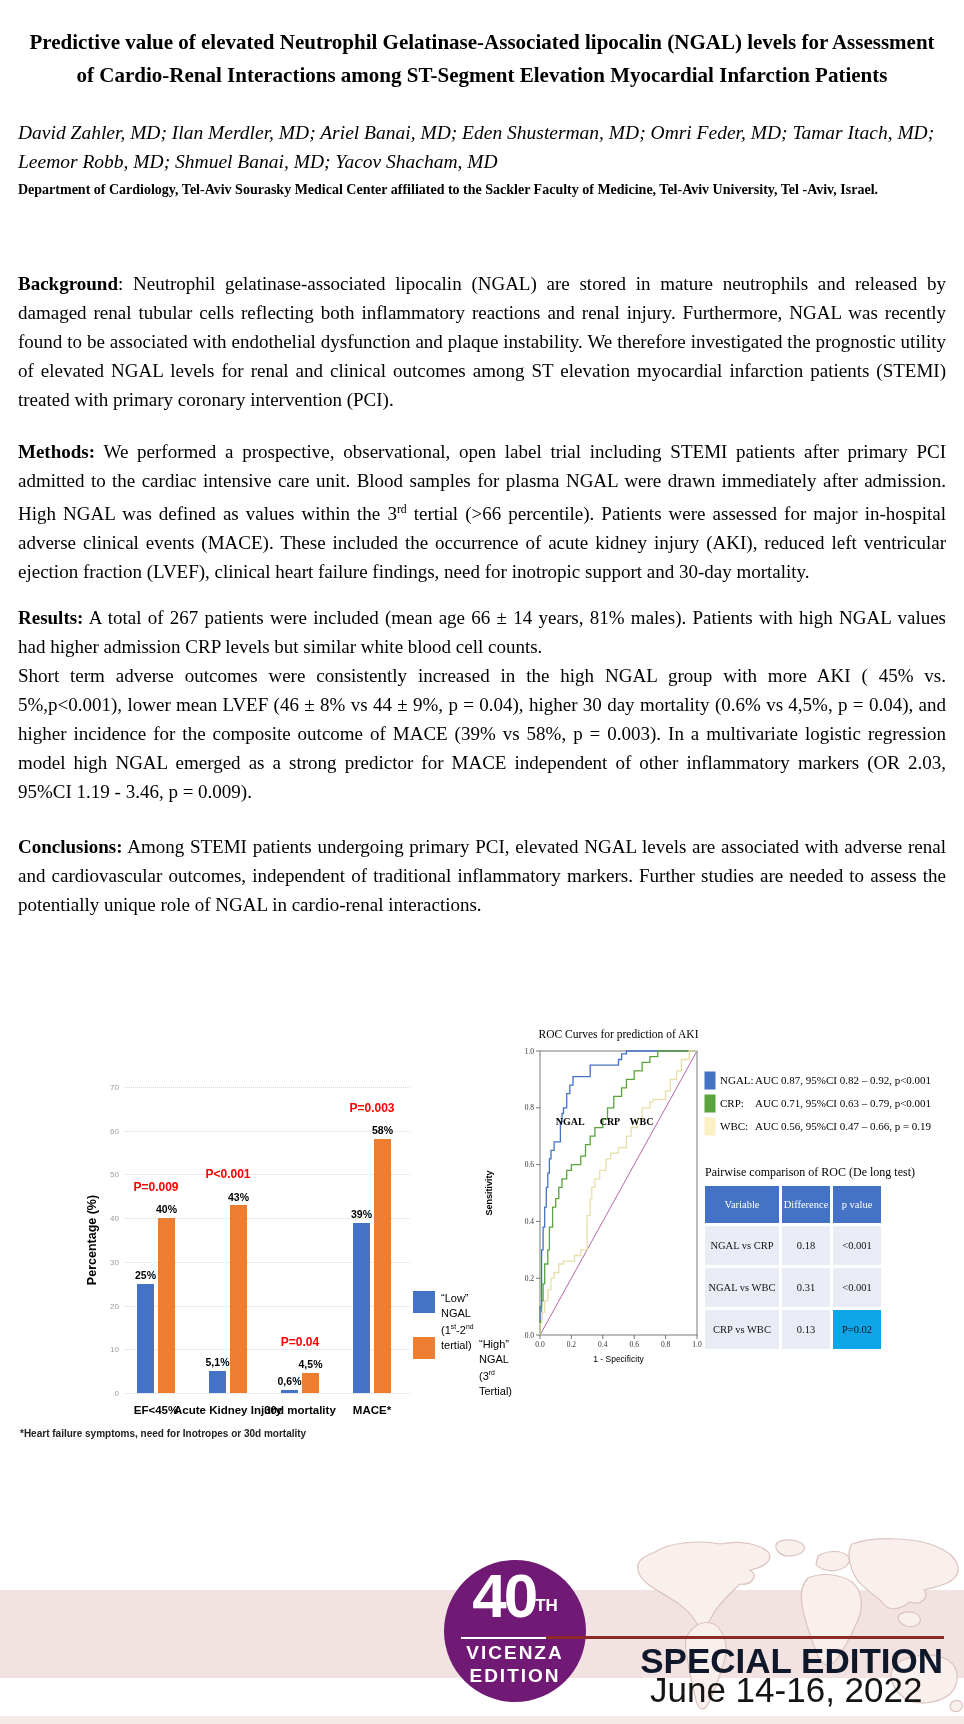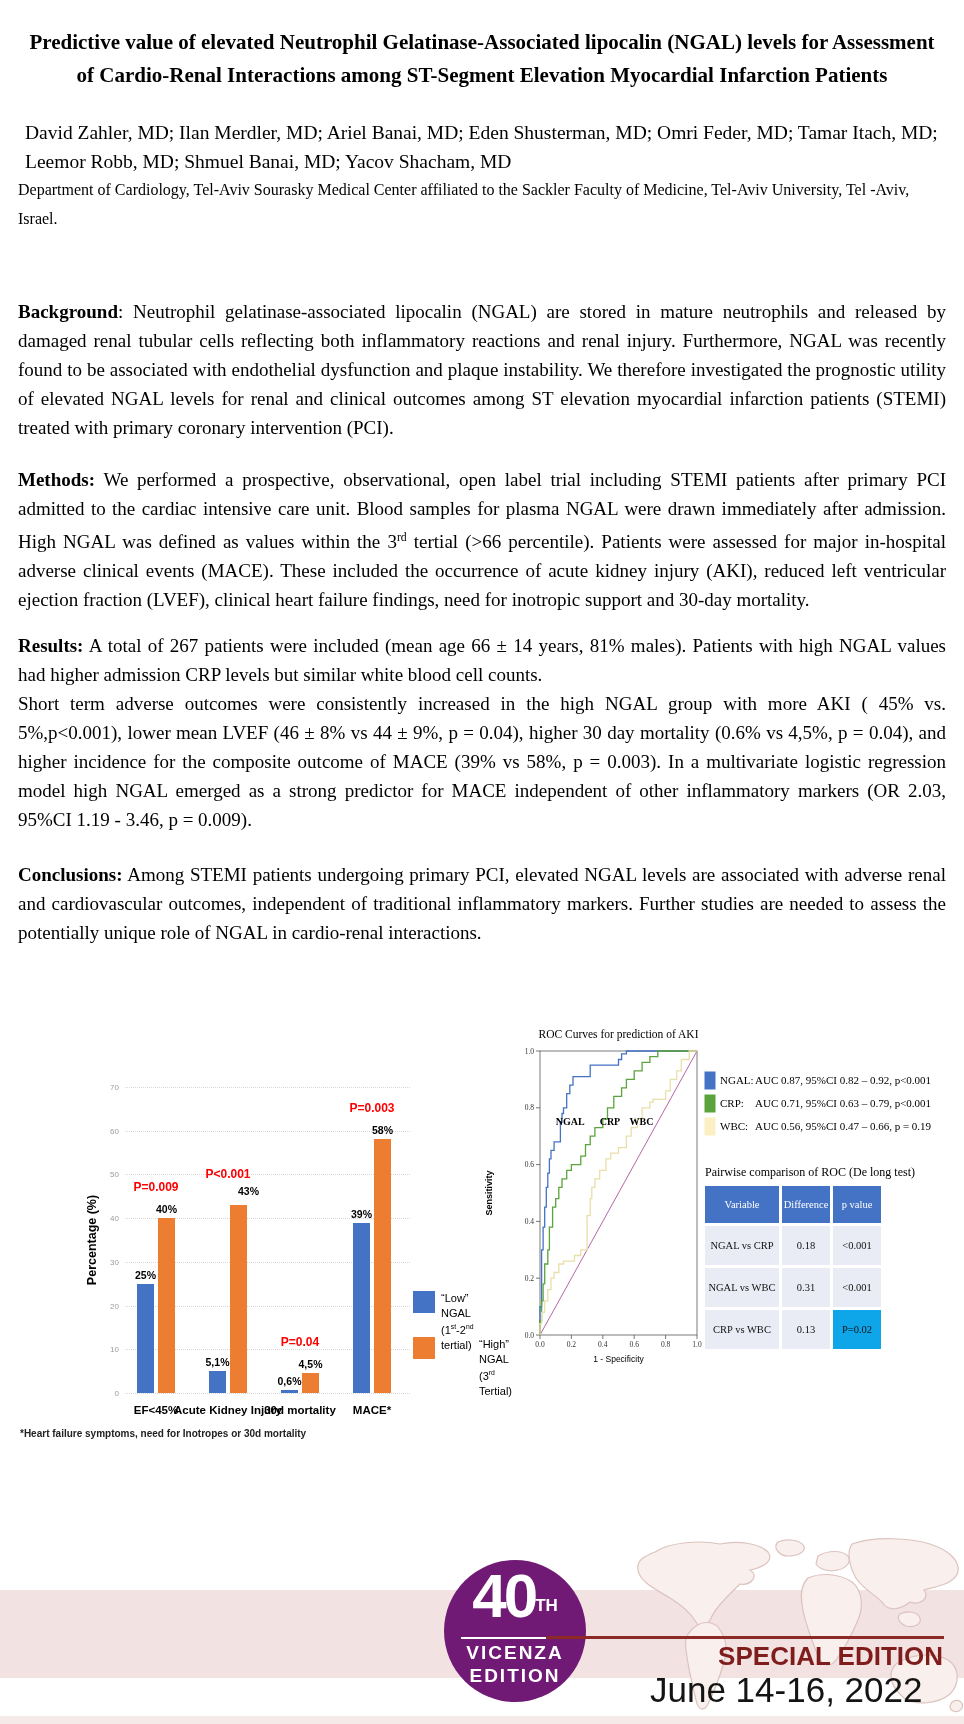--- a/index.html
+++ b/index.html
@@ -1,20 +1,20 @@
 <!DOCTYPE html>
 <html><head>
 <meta charset="utf-8">
 <style>
   html,body{margin:0;padding:0;background:#ffffff;}
   .page{position:relative;width:964px;height:1724px;background:#ffffff;overflow:hidden;
         font-family:"Liberation Serif",serif;color:#000;}
   .title{margin:0;padding:26px 26px 0 26px;text-align:center;font-size:21px;line-height:33px;font-weight:bold;}
-  .authors{margin:27px 18px 0 25px;font-size:19.5px;line-height:28.5px;}
-  .affiliation{margin:0 18px;font-size:16px;line-height:28.5px;}
+  .authors{margin:27px 18px 0 18px;font-style:italic;font-size:19.5px;line-height:28.5px;}
+  .affiliation{margin:0 18px;font-size:14px;line-height:28.5px;font-weight:bold;}
   .para{margin:0 18px;font-size:19px;line-height:29px;text-align:justify;}
   .para.bg{margin-top:64px;}
   .para.me{margin-top:23px;}
   .para.re{margin-top:17px;}
   .para.co{margin-top:26px;}
   .para b{font-weight:bold;}
   sup{font-size:0.62em;}
   .block{display:block;}
 
   
@@ -51,21 +51,21 @@
   .badge{position:absolute;left:444px;top:1560px;width:142px;height:142px;border-radius:50%;
          background:#701a75;color:#fff;text-align:center;font-family:"Liberation Sans",sans-serif;}
   .badge-number{font-size:62px;font-weight:bold;line-height:60px;margin-top:6px;letter-spacing:-3px;}
   .badge-th{font-size:17px;font-weight:bold;letter-spacing:0;vertical-align:6px;}
   .badge-rule{width:76%;height:2px;background:#fff;margin:1px auto 2px auto;}
   .badge-line{font-size:19px;font-weight:bold;letter-spacing:2px;line-height:23px;}
   .event-title{position:absolute;left:588px;top:1577px;font-family:"Liberation Sans",sans-serif;
                font-size:56px;line-height:56px;color:#0d0d0d;white-space:nowrap;}
   .event-rule{position:absolute;left:546px;top:1636px;width:398px;height:2.5px;background:#8C2B26;}
   .event-special{position:absolute;left:588px;top:1641px;width:355px;text-align:right;
-                 font-family:"Liberation Sans",sans-serif;font-weight:bold;font-size:26px;color:#7f1d1d;}
+                 font-family:"Liberation Sans",sans-serif;font-weight:bold;font-size:35px;color:#0f172a;}
   .event-dates{position:absolute;left:650px;top:1670px;font-family:"Liberation Sans",sans-serif;
                font-size:35px;color:#141414;white-space:nowrap;}
 </style>
 </head>
 <body>
 
 <div class="page">
 
   <h1 class="title">Predictive value of elevated Neutrophil Gelatinase-Associated lipocalin (NGAL) levels for Assessment of Cardio-Renal Interactions among ST-Segment Elevation Myocardial Infarction Patients</h1>
 
@@ -101,21 +101,21 @@
         <div class="ylab" style="left: 92px; top: 240px;">Percentage (%)</div>
         <div class="bar" style="left: 137px; top: 283.714px; width: 17px; height: 109.286px; background: rgb(68, 114, 196);"></div>
         <div class="vlabel" style="left: 145.5px; top: 268.714px;">25%</div>
         <div class="bar" style="left: 158px; top: 218.143px; width: 17px; height: 174.857px; background: rgb(237, 125, 49);"></div>
         <div class="vlabel" style="left: 166.5px; top: 203.143px;">40%</div>
         <div class="plabel" style="left: 156px; top: 180.143px; color: rgb(255, 0, 0);">P=0.009</div>
         <div class="catlabel" style="left: 156px; top: 404px;">EF&lt;45%</div>
         <div class="bar" style="left: 209px; top: 370.706px; width: 17px; height: 22.2943px; background: rgb(68, 114, 196);"></div>
         <div class="vlabel" style="left: 217.5px; top: 355.706px;">5,1%</div>
         <div class="bar" style="left: 230px; top: 205.029px; width: 17px; height: 187.971px; background: rgb(237, 125, 49);"></div>
-        <div class="vlabel" style="left: 238.5px; top: 185px; margin-left: 10px;">43%</div>
+        <div class="vlabel" style="left: 238.5px; top: 191px;">43%</div>
         <div class="plabel" style="left: 228px; top: 167.029px; color: rgb(255, 0, 0);">P&lt;0.001</div>
         <div class="catlabel" style="left: 228px; top: 404px;">Acute Kidney Injury</div>
         <div class="bar" style="left: 281px; top: 390.377px; width: 17px; height: 2.62286px; background: rgb(68, 114, 196);"></div>
         <div class="vlabel" style="left: 289.5px; top: 375.377px;">0,6%</div>
         <div class="bar" style="left: 302px; top: 373.329px; width: 17px; height: 19.6714px; background: rgb(237, 125, 49);"></div>
         <div class="vlabel" style="left: 310.5px; top: 358.329px;">4,5%</div>
         <div class="plabel" style="left: 300px; top: 335.329px; color: rgb(255, 0, 0);">P=0.04</div>
         <div class="catlabel" style="left: 300px; top: 404px;">30d mortality</div>
         <div class="bar" style="left: 353px; top: 222.514px; width: 17px; height: 170.486px; background: rgb(68, 114, 196);"></div>
         <div class="vlabel" style="left: 361.5px; top: 207.514px;">39%</div>

